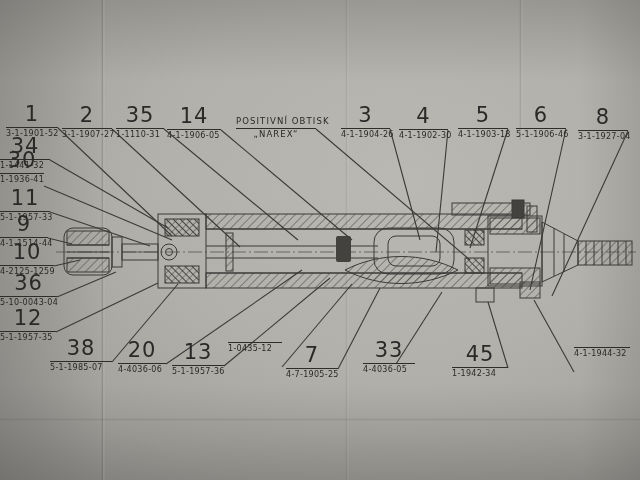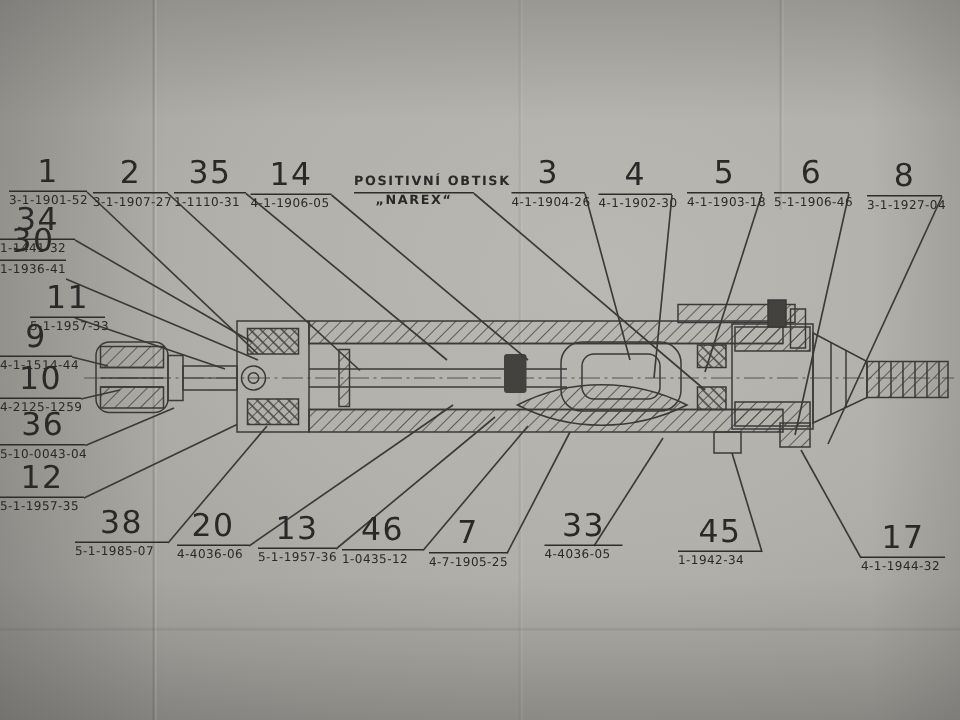--- a/index.html
+++ b/index.html
@@ -16,21 +16,21 @@
   .crease{position:absolute;top:0;bottom:0;width:4px;pointer-events:none;}
   .crease.c1{left:101px;background:linear-gradient(90deg,transparent,rgba(60,60,58,.22) 40%,rgba(255,255,255,.14) 70%,transparent);}
   .crease.c2{left:345px;background:linear-gradient(90deg,transparent,rgba(60,60,58,.10) 40%,rgba(255,255,255,.08) 70%,transparent);}
   .crease.c3{left:519px;bottom:auto;height:140px;background:linear-gradient(90deg,transparent,rgba(60,60,58,.16) 40%,rgba(255,255,255,.10) 70%,transparent);}
   .crease.c4{left:0;right:0;top:418px;width:auto;height:3px;background:linear-gradient(180deg,transparent,rgba(70,70,68,.14),transparent);}
   svg{position:absolute;left:0;top:0;}
   .callout{position:absolute;color:#2a2927;}
   .callout .num{font-size:21px;line-height:24px;height:24px;text-align:center;letter-spacing:1px;}
   .callout .rule{border-top:1.6px solid #2e2d2b;height:0;margin-top:1px;}
   .callout .code{font-size:8px;line-height:10px;letter-spacing:.3px;white-space:nowrap;margin-top:1px;}
-  .callout.decal .dline{font-size:8.5px;line-height:11px;letter-spacing:1.1px;font-weight:700;text-align:center;white-space:nowrap;}
+  .callout.decal .dline{font-size:8.5px;line-height:11px;letter-spacing:1.1px;font-weight:400;text-align:center;white-space:nowrap;}
 </style>
 </head>
 <body>
 
 <div id="stage">
 
   <div class="crease c1"></div>
   <div class="crease c2"></div>
   <div class="crease c3"></div>
   <div class="crease c4"></div>
@@ -204,21 +204,21 @@
       <div class="callout" style="left: 0px; top: 134px; width: 50px;">
         <div class="num">34</div>
         <div class="rule"></div>
         <div class="code">1-1441-32</div>
       </div>
       <div class="callout" style="left: 0px; top: 148px; width: 44px;">
         <div class="num">30</div>
         <div class="rule"></div>
         <div class="code">1-1936-41</div>
       </div>
-      <div class="callout" style="left: 0px; top: 186px; width: 50px; padding-left: 20px;">
+      <div class="callout" style="left: 0px; top: 186px; width: 50px;">
         <div class="num">11</div>
         <div class="rule"></div>
         <div class="code">5-1-1957-33</div>
       </div>
       <div class="callout" style="left: 0px; top: 212px; width: 48px;">
         <div class="num">9</div>
         <div class="rule"></div>
         <div class="code">4-1-1514-44</div>
       </div>
       <div class="callout" style="left: 0px; top: 240px; width: 54px;">
@@ -245,41 +245,39 @@
         <div class="num">20</div>
         <div class="rule"></div>
         <div class="code">4-4036-06</div>
       </div>
       <div class="callout" style="left: 172px; top: 340px; width: 52px;">
         <div class="num">13</div>
         <div class="rule"></div>
         <div class="code">5-1-1957-36</div>
       </div>
       <div class="callout" style="left: 228px; top: 341px; width: 54px;">
-        <div class="num">46</div>
         <div class="rule"></div>
         <div class="code">1-0435-12</div>
       </div>
       <div class="callout" style="left: 286px; top: 343px; width: 52px;">
         <div class="num">7</div>
         <div class="rule"></div>
         <div class="code">4-7-1905-25</div>
       </div>
       <div class="callout" style="left: 344px; top: 338px; width: 52px; margin-left: 19px;">
         <div class="num">33</div>
         <div class="rule"></div>
         <div class="code">4-4036-05</div>
       </div>
       <div class="callout" style="left: 452px; top: 342px; width: 56px;">
         <div class="num">45</div>
         <div class="rule"></div>
         <div class="code">1-1942-34</div>
       </div>
       <div class="callout" style="left: 574px; top: 346px; width: 56px;">
-        <div class="num">17</div>
         <div class="rule"></div>
         <div class="code">4-1-1944-32</div>
       </div>
     </div>
 
   <div class="callout decal" id="decal-callout" style="left: 236px; top: 116px; width: 80px;">
     <div class="dline">POSITIVNÍ OBTISK</div>
     <div class="rule"></div>
     <div class="dline">„NAREX“</div>
   </div>

